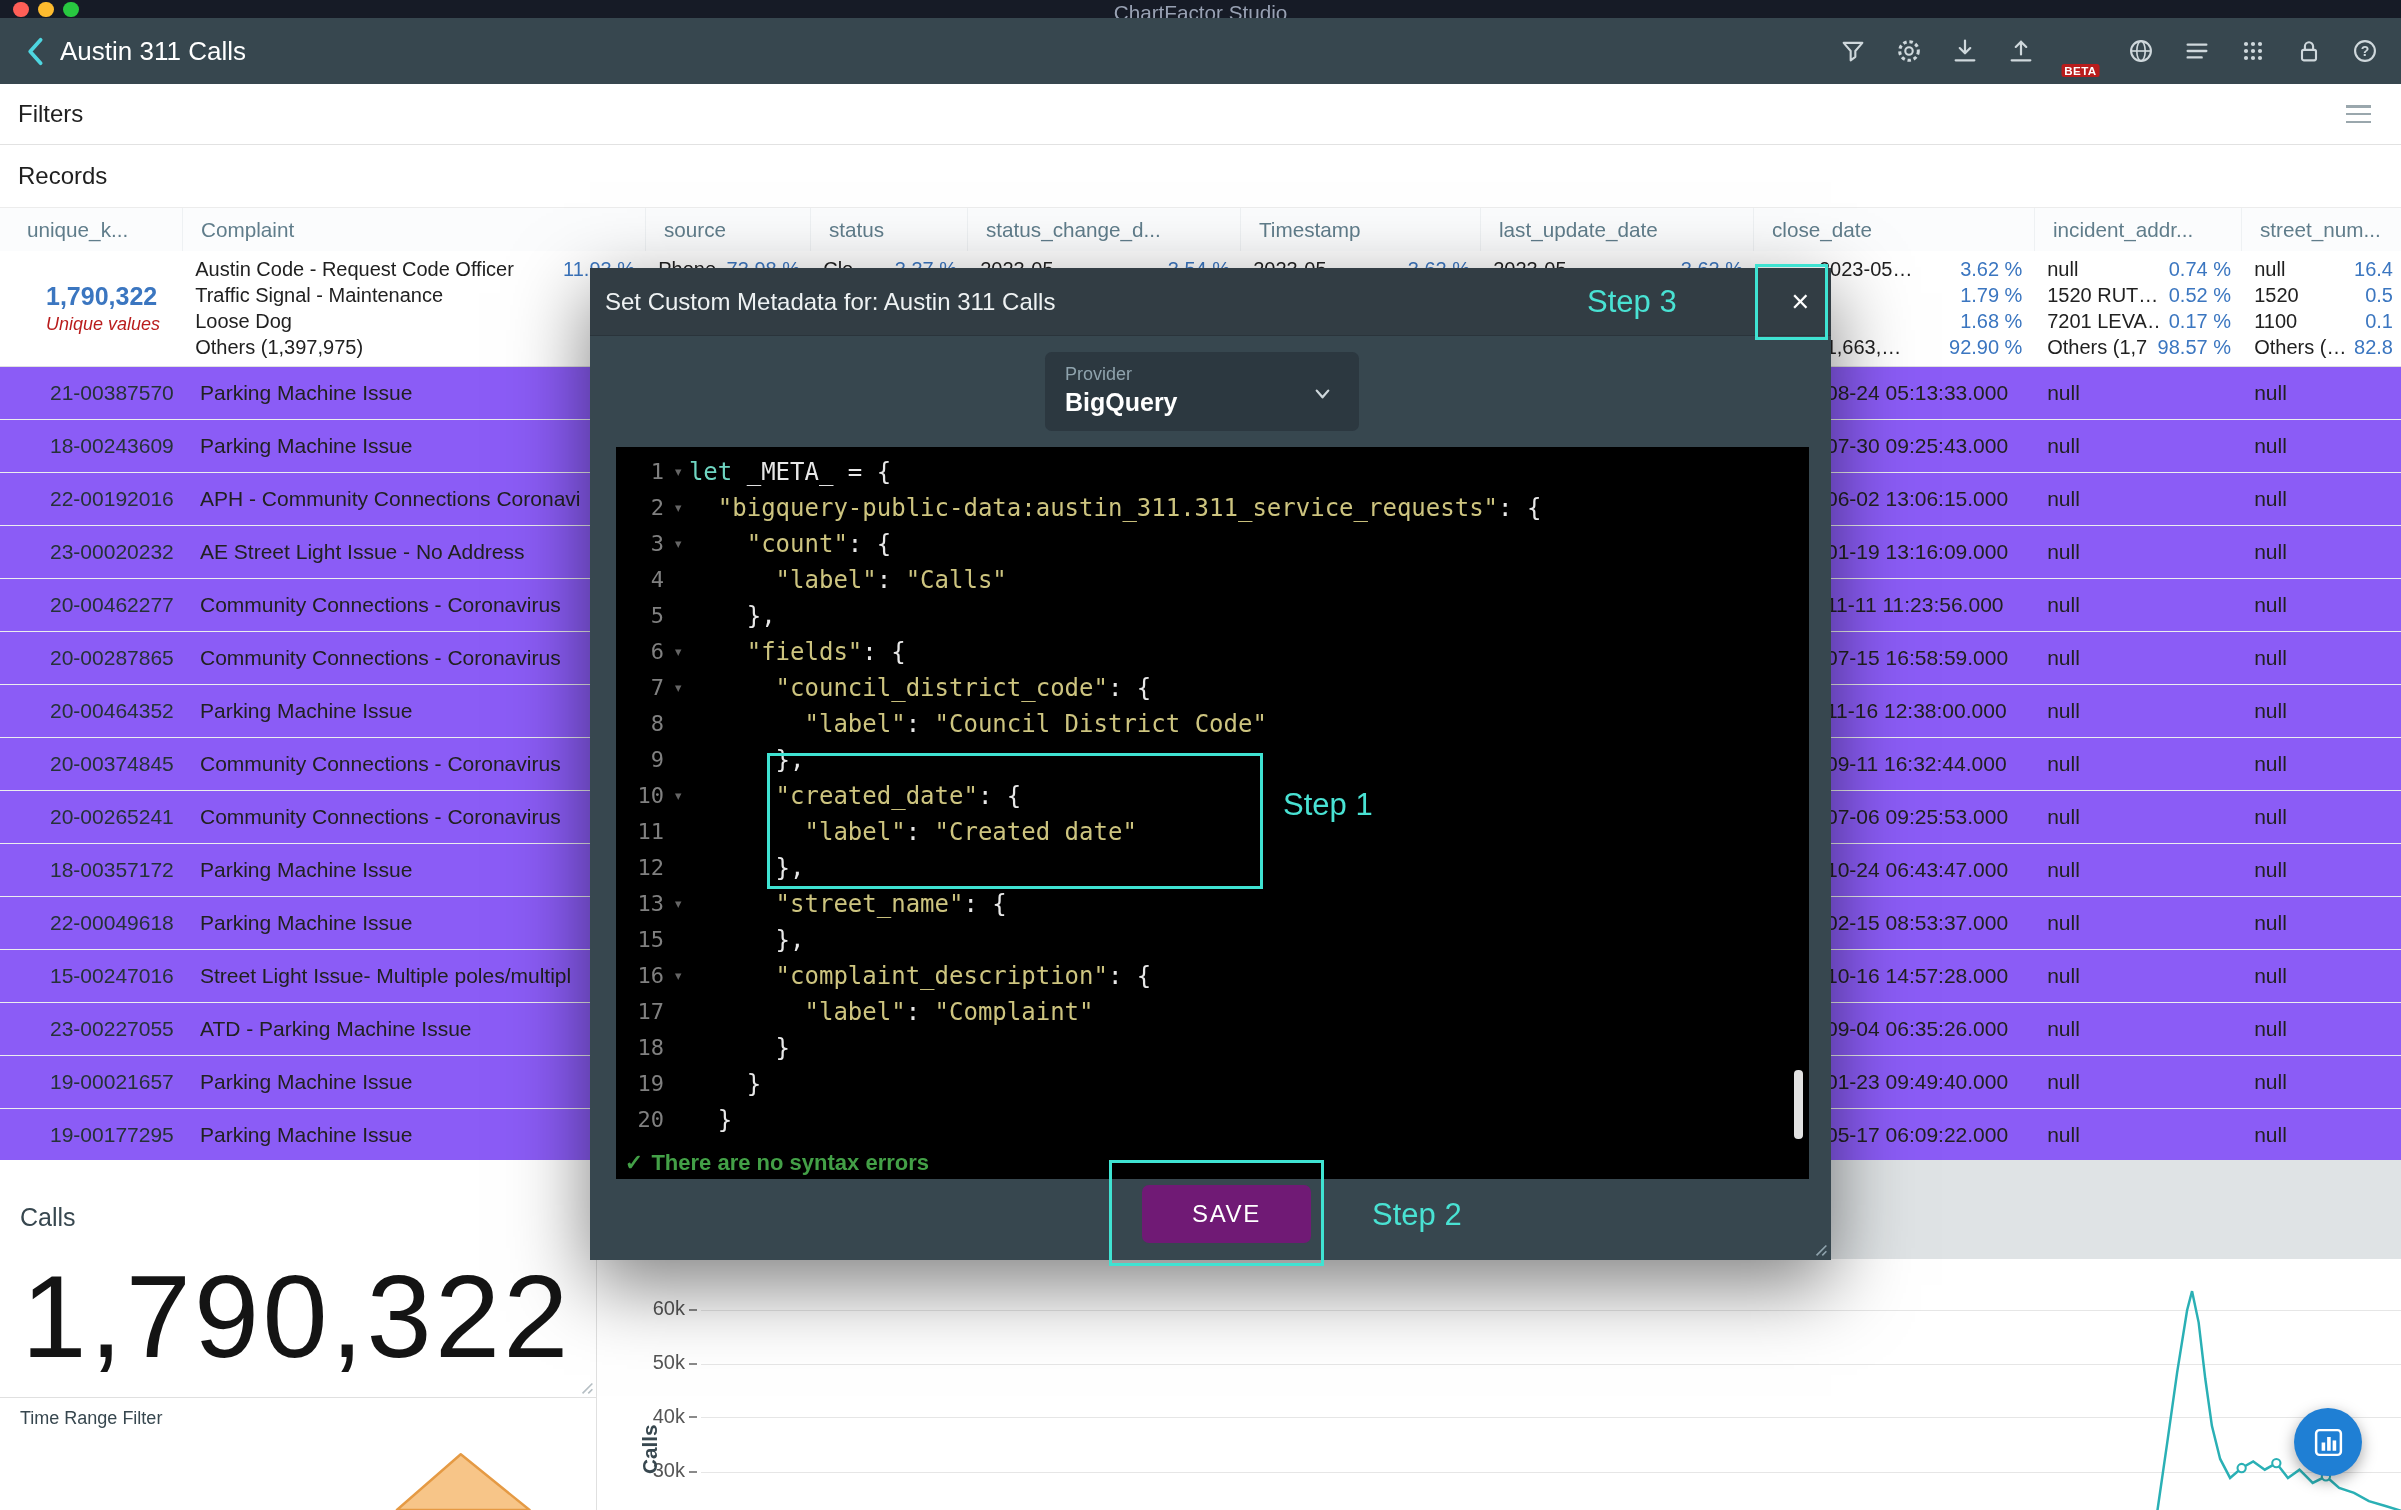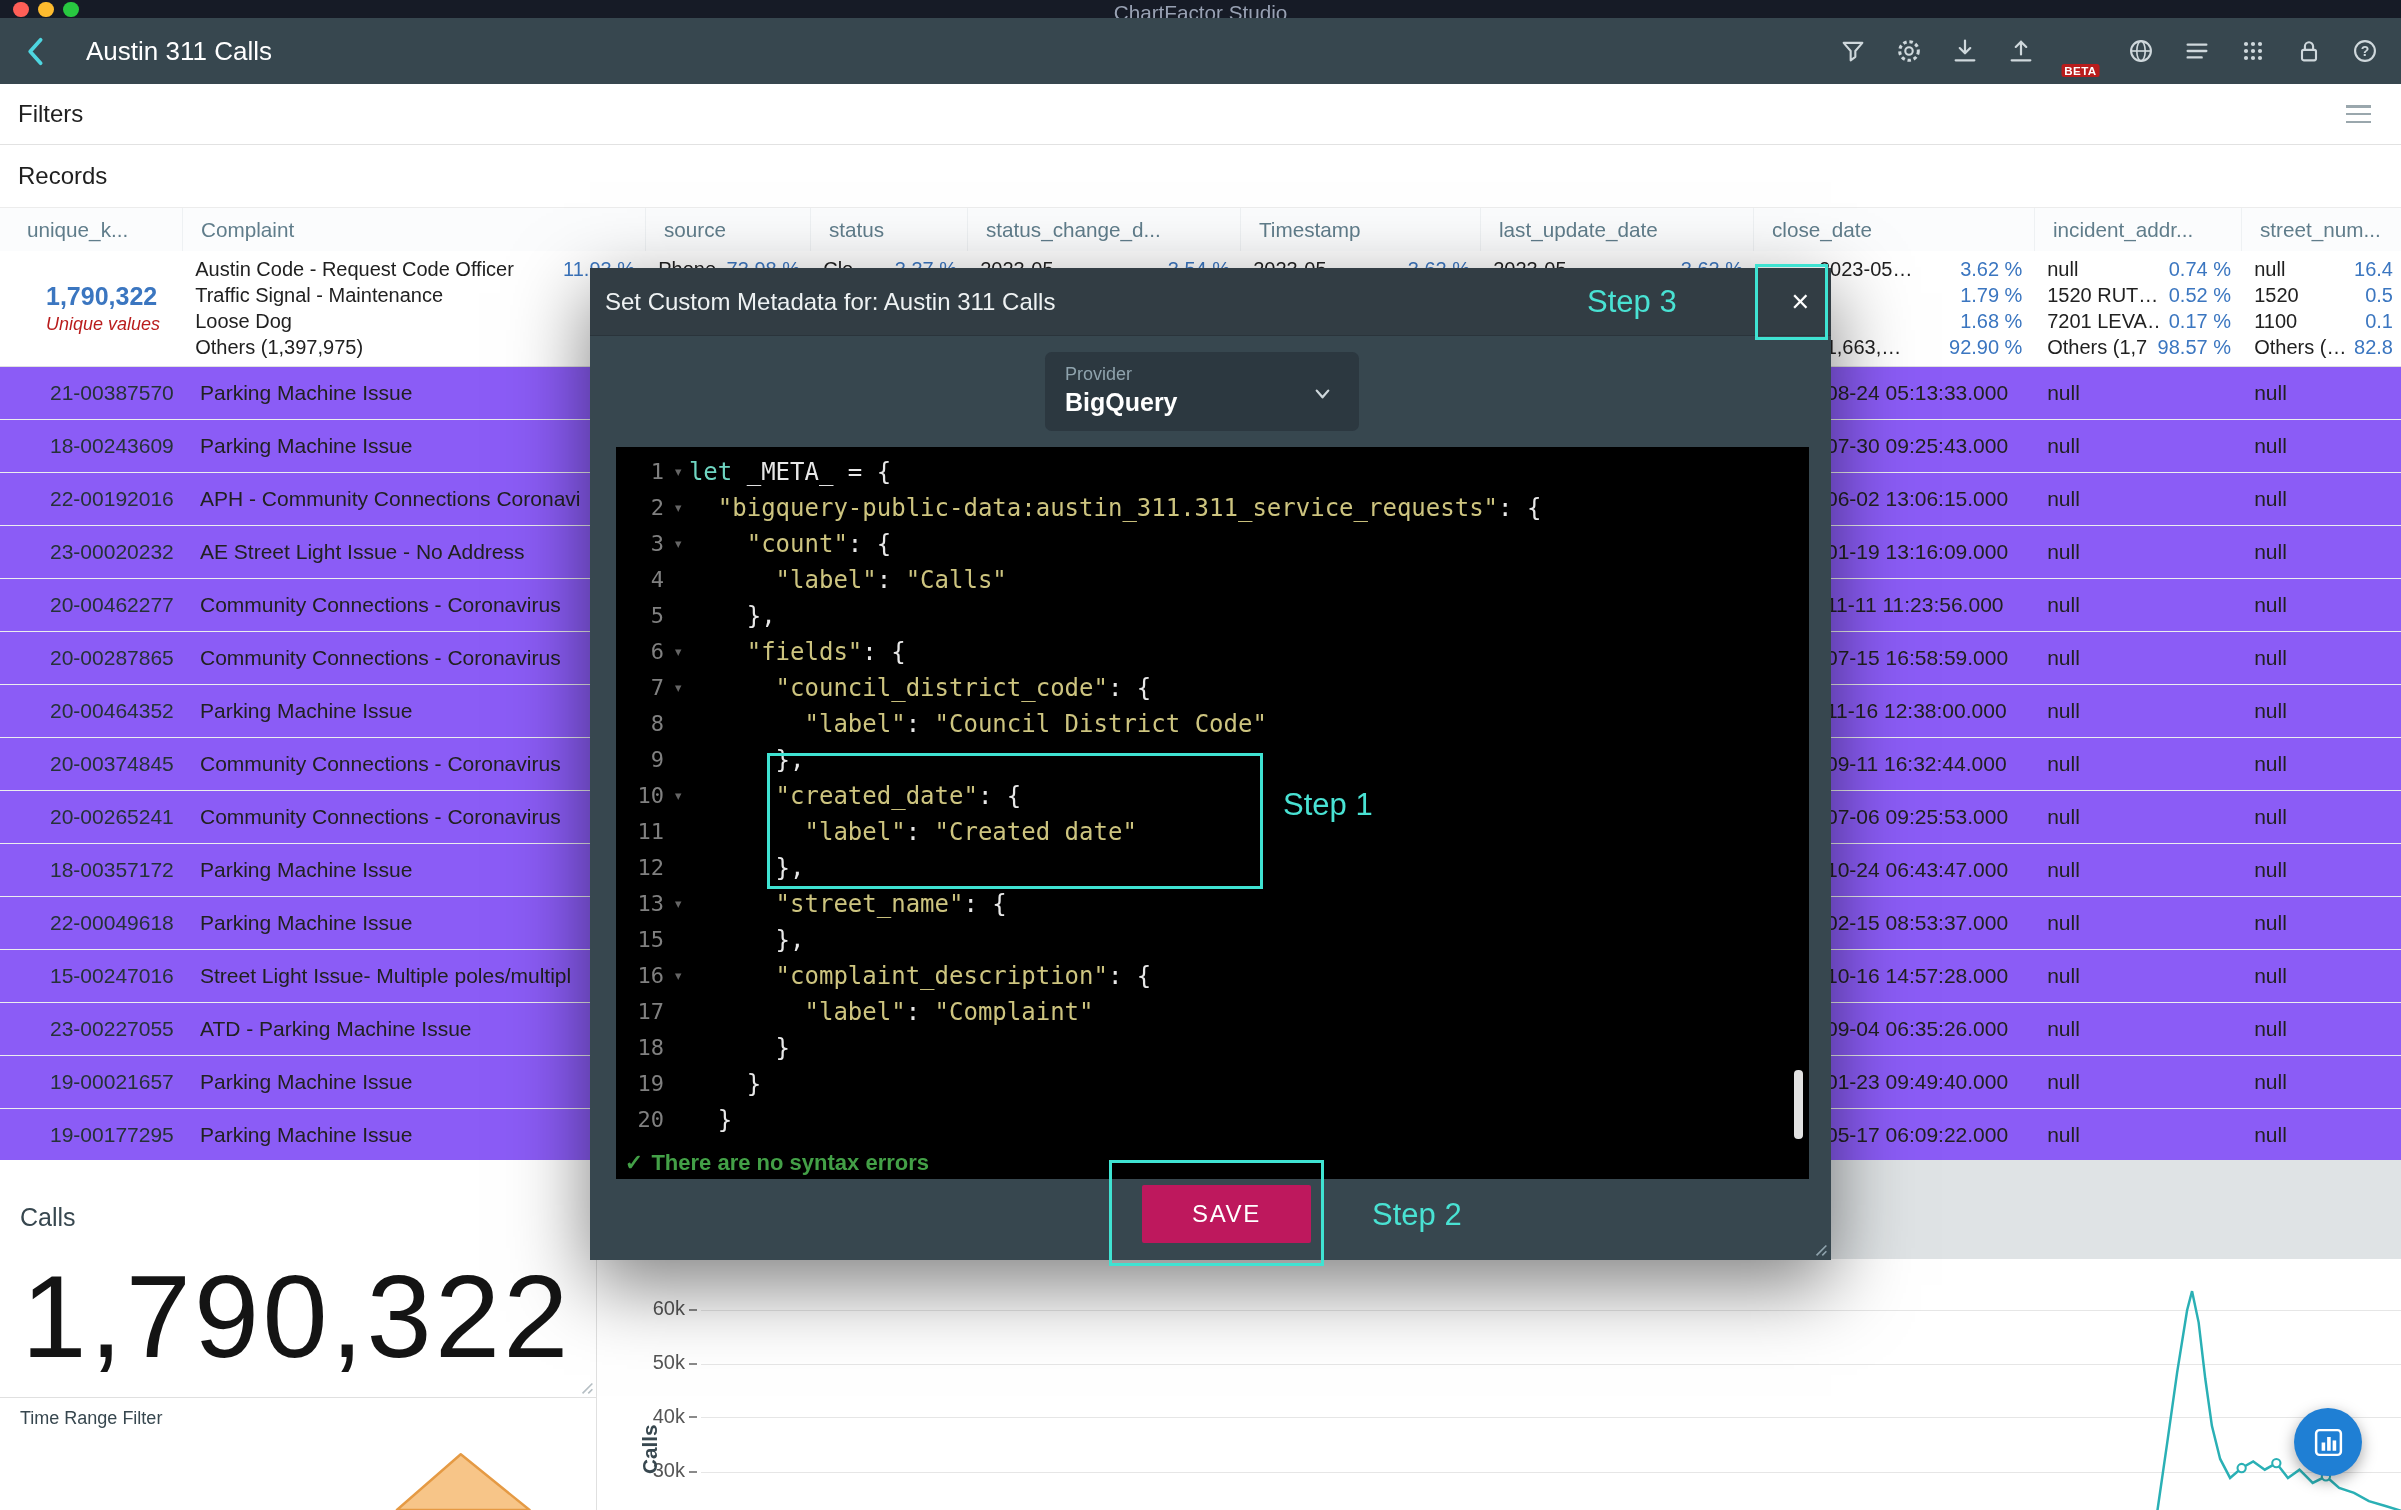--- a/index.html
+++ b/index.html
@@ -10,21 +10,21 @@
   .titlebar { position:absolute; left:0; top:0; width:100%; height:18px; background:#161b26; z-index:30; overflow:hidden; }
   .tl { position:absolute; top:1.7px; width:15.7px; height:15.7px; border-radius:50%; }
   .tl.red { left:13.2px; background:#ff5f57; }
   .tl.yellow { left:38px; background:#febc2e; }
   .tl.green { left:63px; background:#28c840; }
   .win-title { position:absolute; left:0; right:0; top:0.8px; text-align:center; color:#98a1b3; font-size:20.7px; font-weight:normal; }
 
   
   .appbar { position:absolute; left:0; top:18px; width:100%; height:66px; background:#37474f; z-index:30; display:flex; align-items:center; }
   .back-btn { margin-left:18px; width:36px; height:43px; display:flex; align-items:center; justify-content:center; cursor:pointer; }
-  .appbar-title { margin-left:32px; color:#ffffff; font-size:26px; font-weight:400; }
+  .appbar-title { margin-left:6px; color:#ffffff; font-size:26px; font-weight:400; }
   .appbar-icons { position:absolute; right:21.5px; top:0; height:66px; display:flex; align-items:center; gap:26px; }
   .abicon { width:30px; height:30px; display:flex; align-items:center; justify-content:center; position:relative; cursor:pointer; }
   .beta-wrap { position:relative; width:38px; height:38px; }
   .beta-circle { width:36px; height:36px; border-radius:50%;
      background:conic-gradient(#e53935,#fb8c00,#fdd835,#43a047,#1e88e5,#8e24aa,#e53935); }
   .beta-tag { position:absolute; left:50%; bottom:-7.4px; transform:translateX(-50%); background:#b91c1c; color:#fff;
      font-size:11.6px; font-weight:bold; padding:0 3.3px; border-radius:2.5px; letter-spacing:0.4px; }
 
   
   .filters-bar { position:absolute; left:0; top:84px; width:100%; height:61px; background:#fff; border-bottom:0.8px solid #e2e2e2; display:flex; align-items:center; }
@@ -89,21 +89,21 @@
   .editor { position:absolute; left:26.4px; top:179px; width:1193px; height:699px; background:#000; overflow:hidden; font-family:"DejaVu Sans Mono", monospace; padding-top:6.6px; }
   .code-line { display:flex; height:36px; align-items:center; }
   .gutter { width:51px; flex:none; text-align:right; color:#808080; font-size:22px; padding-right:3.3px; }
   .fold { width:21.5px; flex:none; color:#666; font-size:16.5px; text-align:center; }
   .code { white-space:pre; color:#e8e8e8; font-size:24px; }
   .tok-str { color:#cdc47f; }
   .tok-kw { color:#6fd6c2; }
   .editor-scroll { position:absolute; right:6.6px; top:623px; width:9px; height:69px; background:#e2e2e2; border-radius:4.1px; }
   .syntax-bar { position:absolute; left:26.4px; top:878px; width:1193px; height:33px; background:#000; display:flex; align-items:center; padding-left:8.3px; color:#43a047; font-size:22px; font-weight:bold; }
   .syntax-bar .chk { margin-right:8.3px; }
-  .save-btn { position:absolute; left:552px; top:917px; width:169px; height:58px; background:#be185d; border:none; border-radius:2px; color:#ffffff; font-size:24px; letter-spacing:1.7px; cursor:pointer; font-family:"Liberation Sans", sans-serif; }
+  .save-btn { position:absolute; left:552px; top:917px; width:169px; height:58px; background:#701a75; border:none; border-radius:7px; color:#ffffff; font-size:24px; letter-spacing:1.7px; cursor:pointer; font-family:"Liberation Sans", sans-serif; }
   .modal-resize { position:absolute; right:3.3px; bottom:3.3px; }
 
   
   .hl-box { position:absolute; border:3.3px solid #3fe3d2; z-index:50; pointer-events:none; }
   .step-label { position:absolute; color:#49e2d3; font-size:31px; z-index:50; }
 </style>
 </head>
 <body>
 
 <div class="screen">

